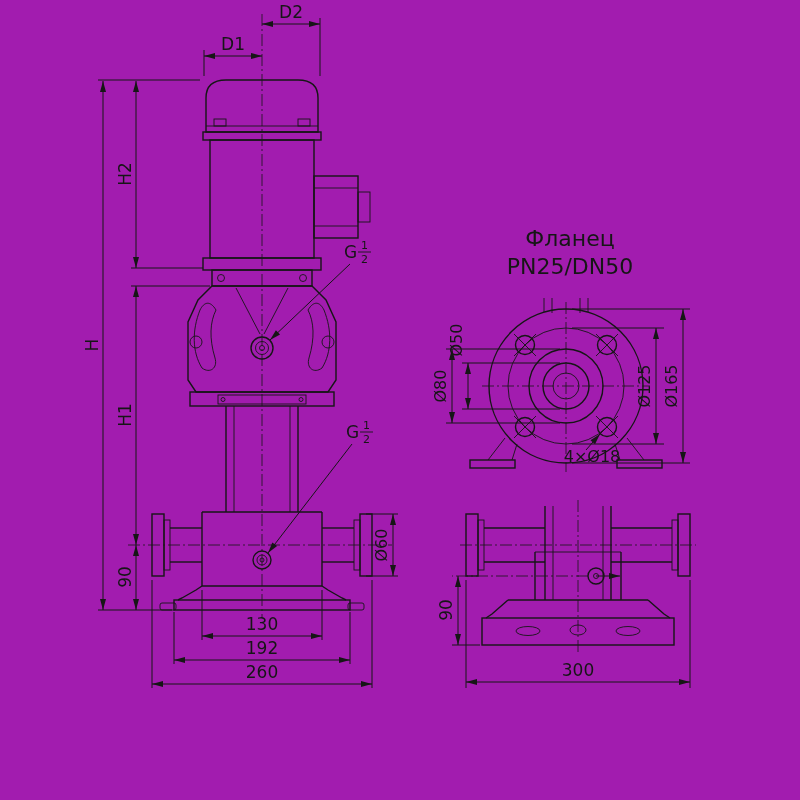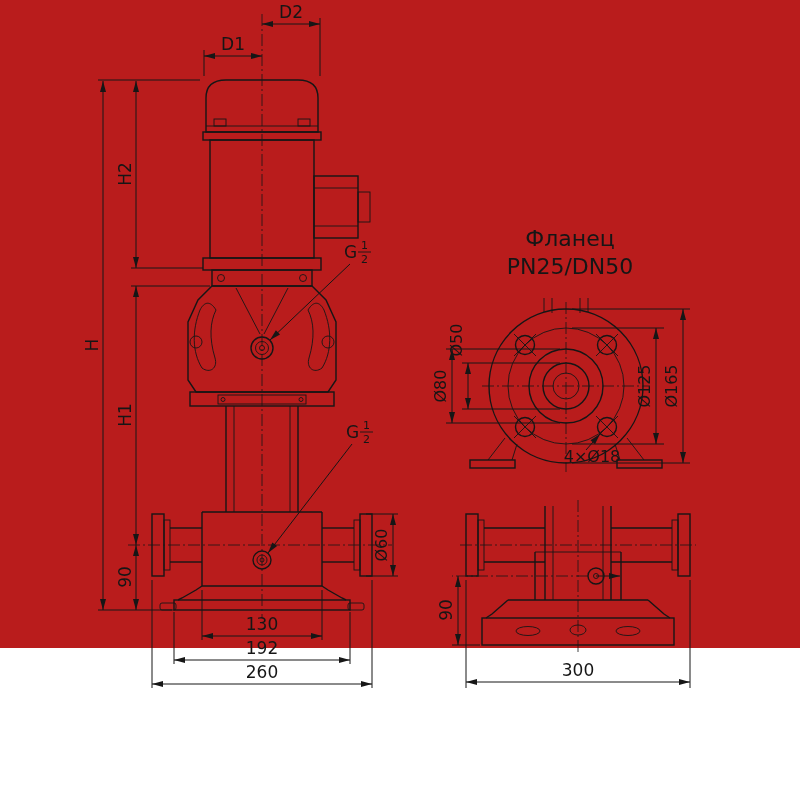--- a/index.html
+++ b/index.html
@@ -1,17 +1,17 @@
 <!DOCTYPE html>
 <html><head>
 <meta charset="utf-8">
 <style>
   *{box-sizing:border-box}
   html,body{margin:0;padding:0;width:800px;height:800px;background:#ffffff;overflow:hidden}
-  .canvas{width:800px;height:648px;background:#b91c1c}
+  .canvas{width:800px;height:800px;background:#a21caf}
   svg{display:block}
   text{font-family:"DejaVu Sans","Liberation Sans",sans-serif;fill:#161616}
   .t11{font-size:11px}
   .t16{font-size:16px}
   .t17{font-size:17px;font-weight:500}
   .t22{font-size:22px}
   .ln{stroke:#161616;stroke-width:1.4;fill:none}
   .lt{stroke:#161616;stroke-width:0.9;fill:none}
   .dim{stroke:#161616;stroke-width:1;fill:none}
   .cl{stroke:#161616;stroke-width:0.8;fill:none;stroke-dasharray:12 3 2 3}

